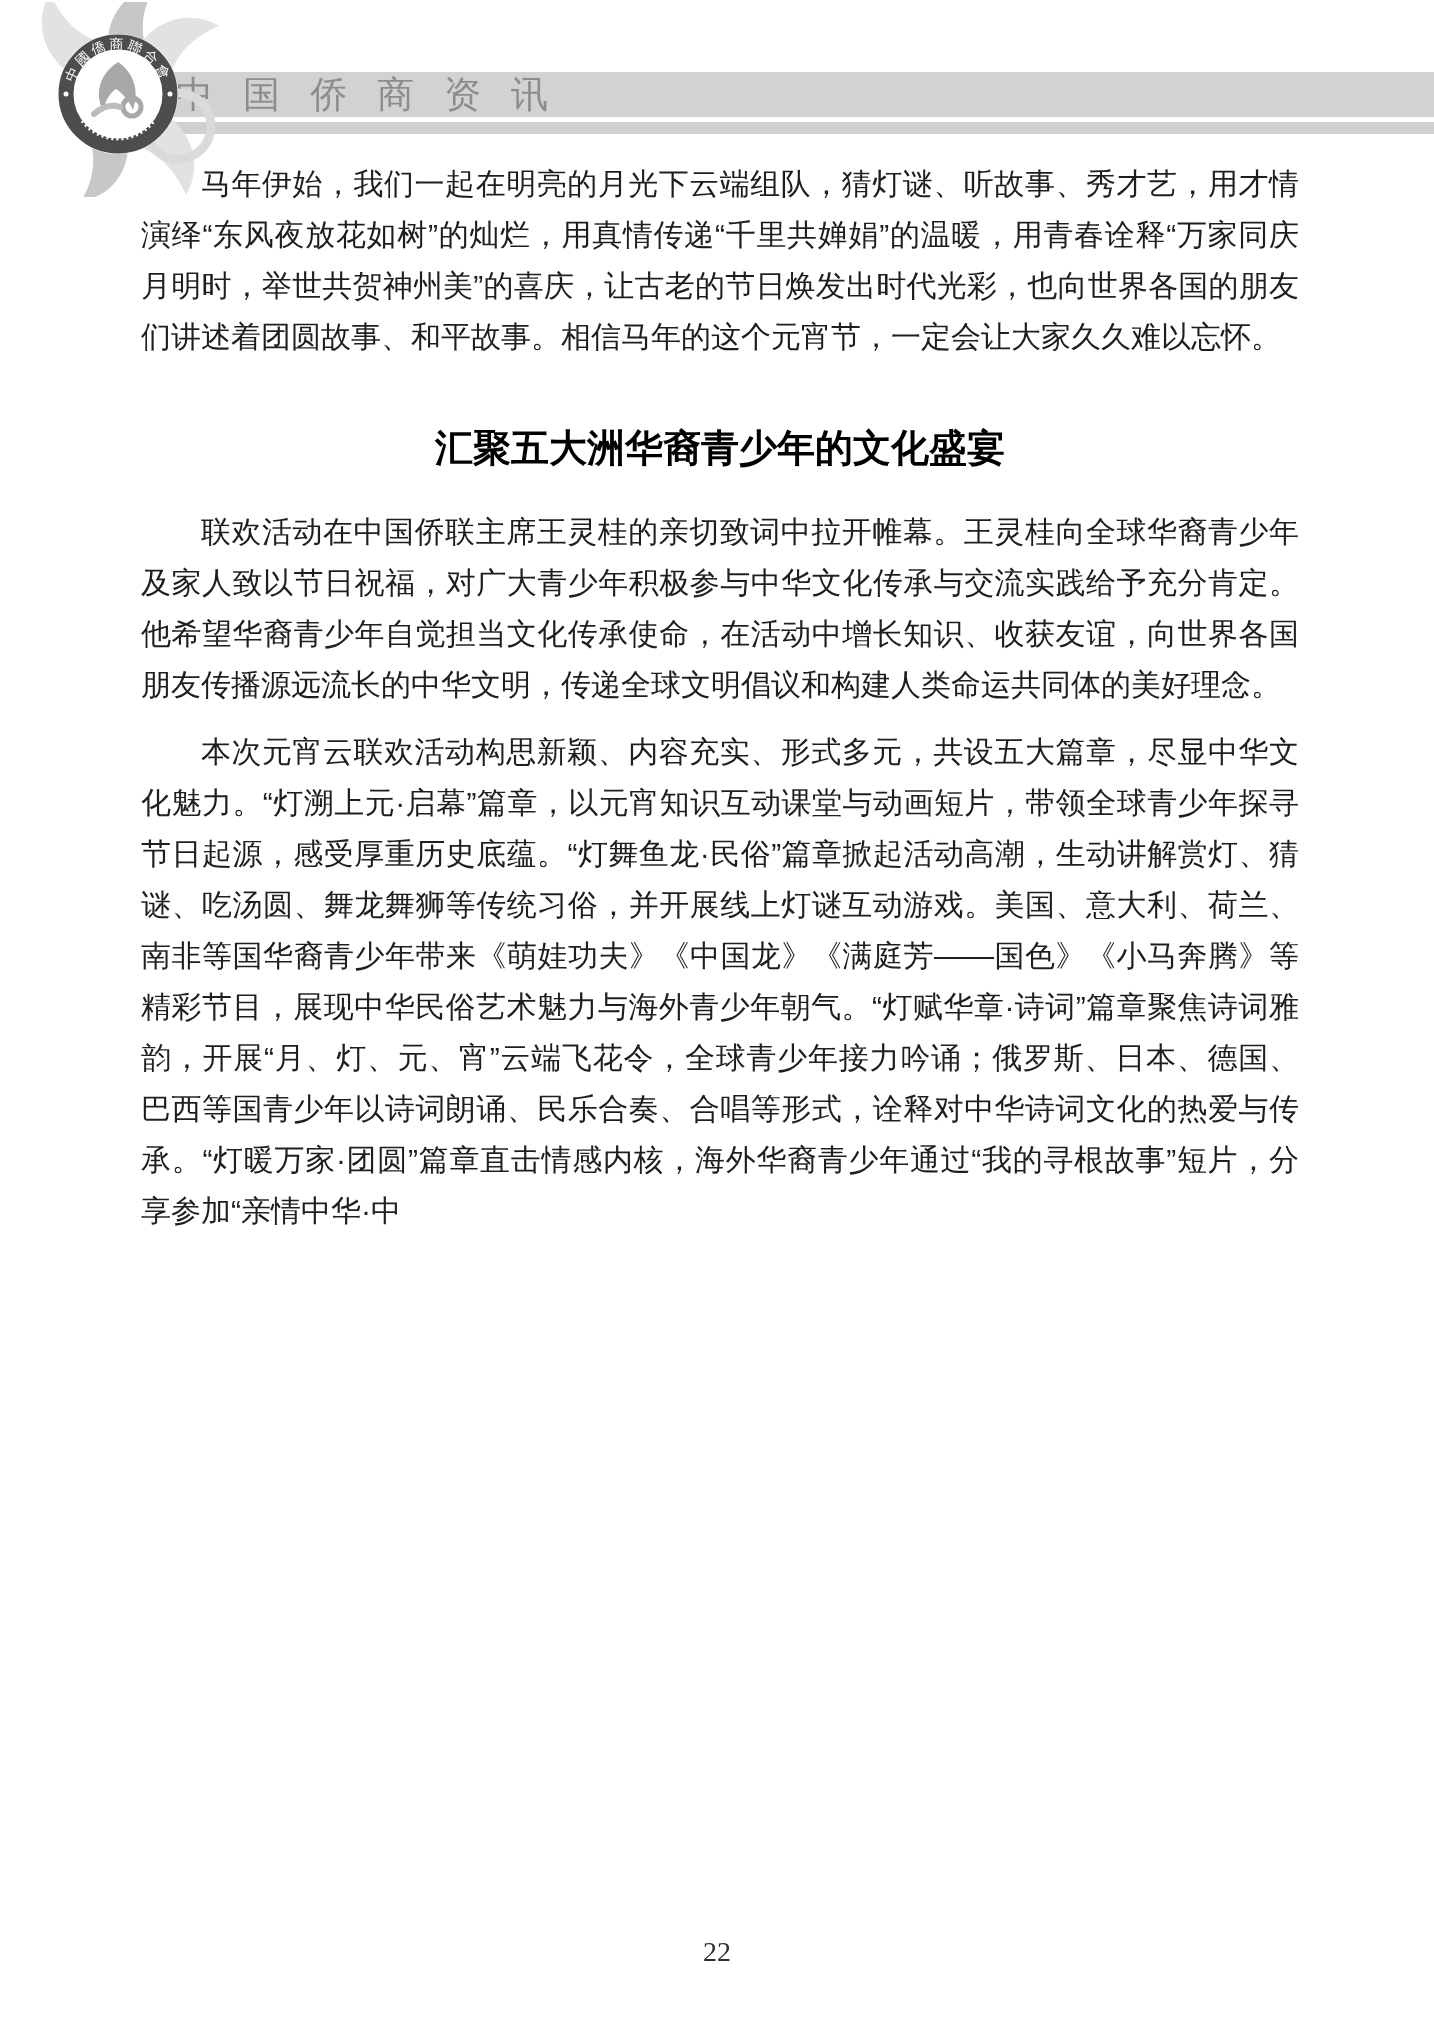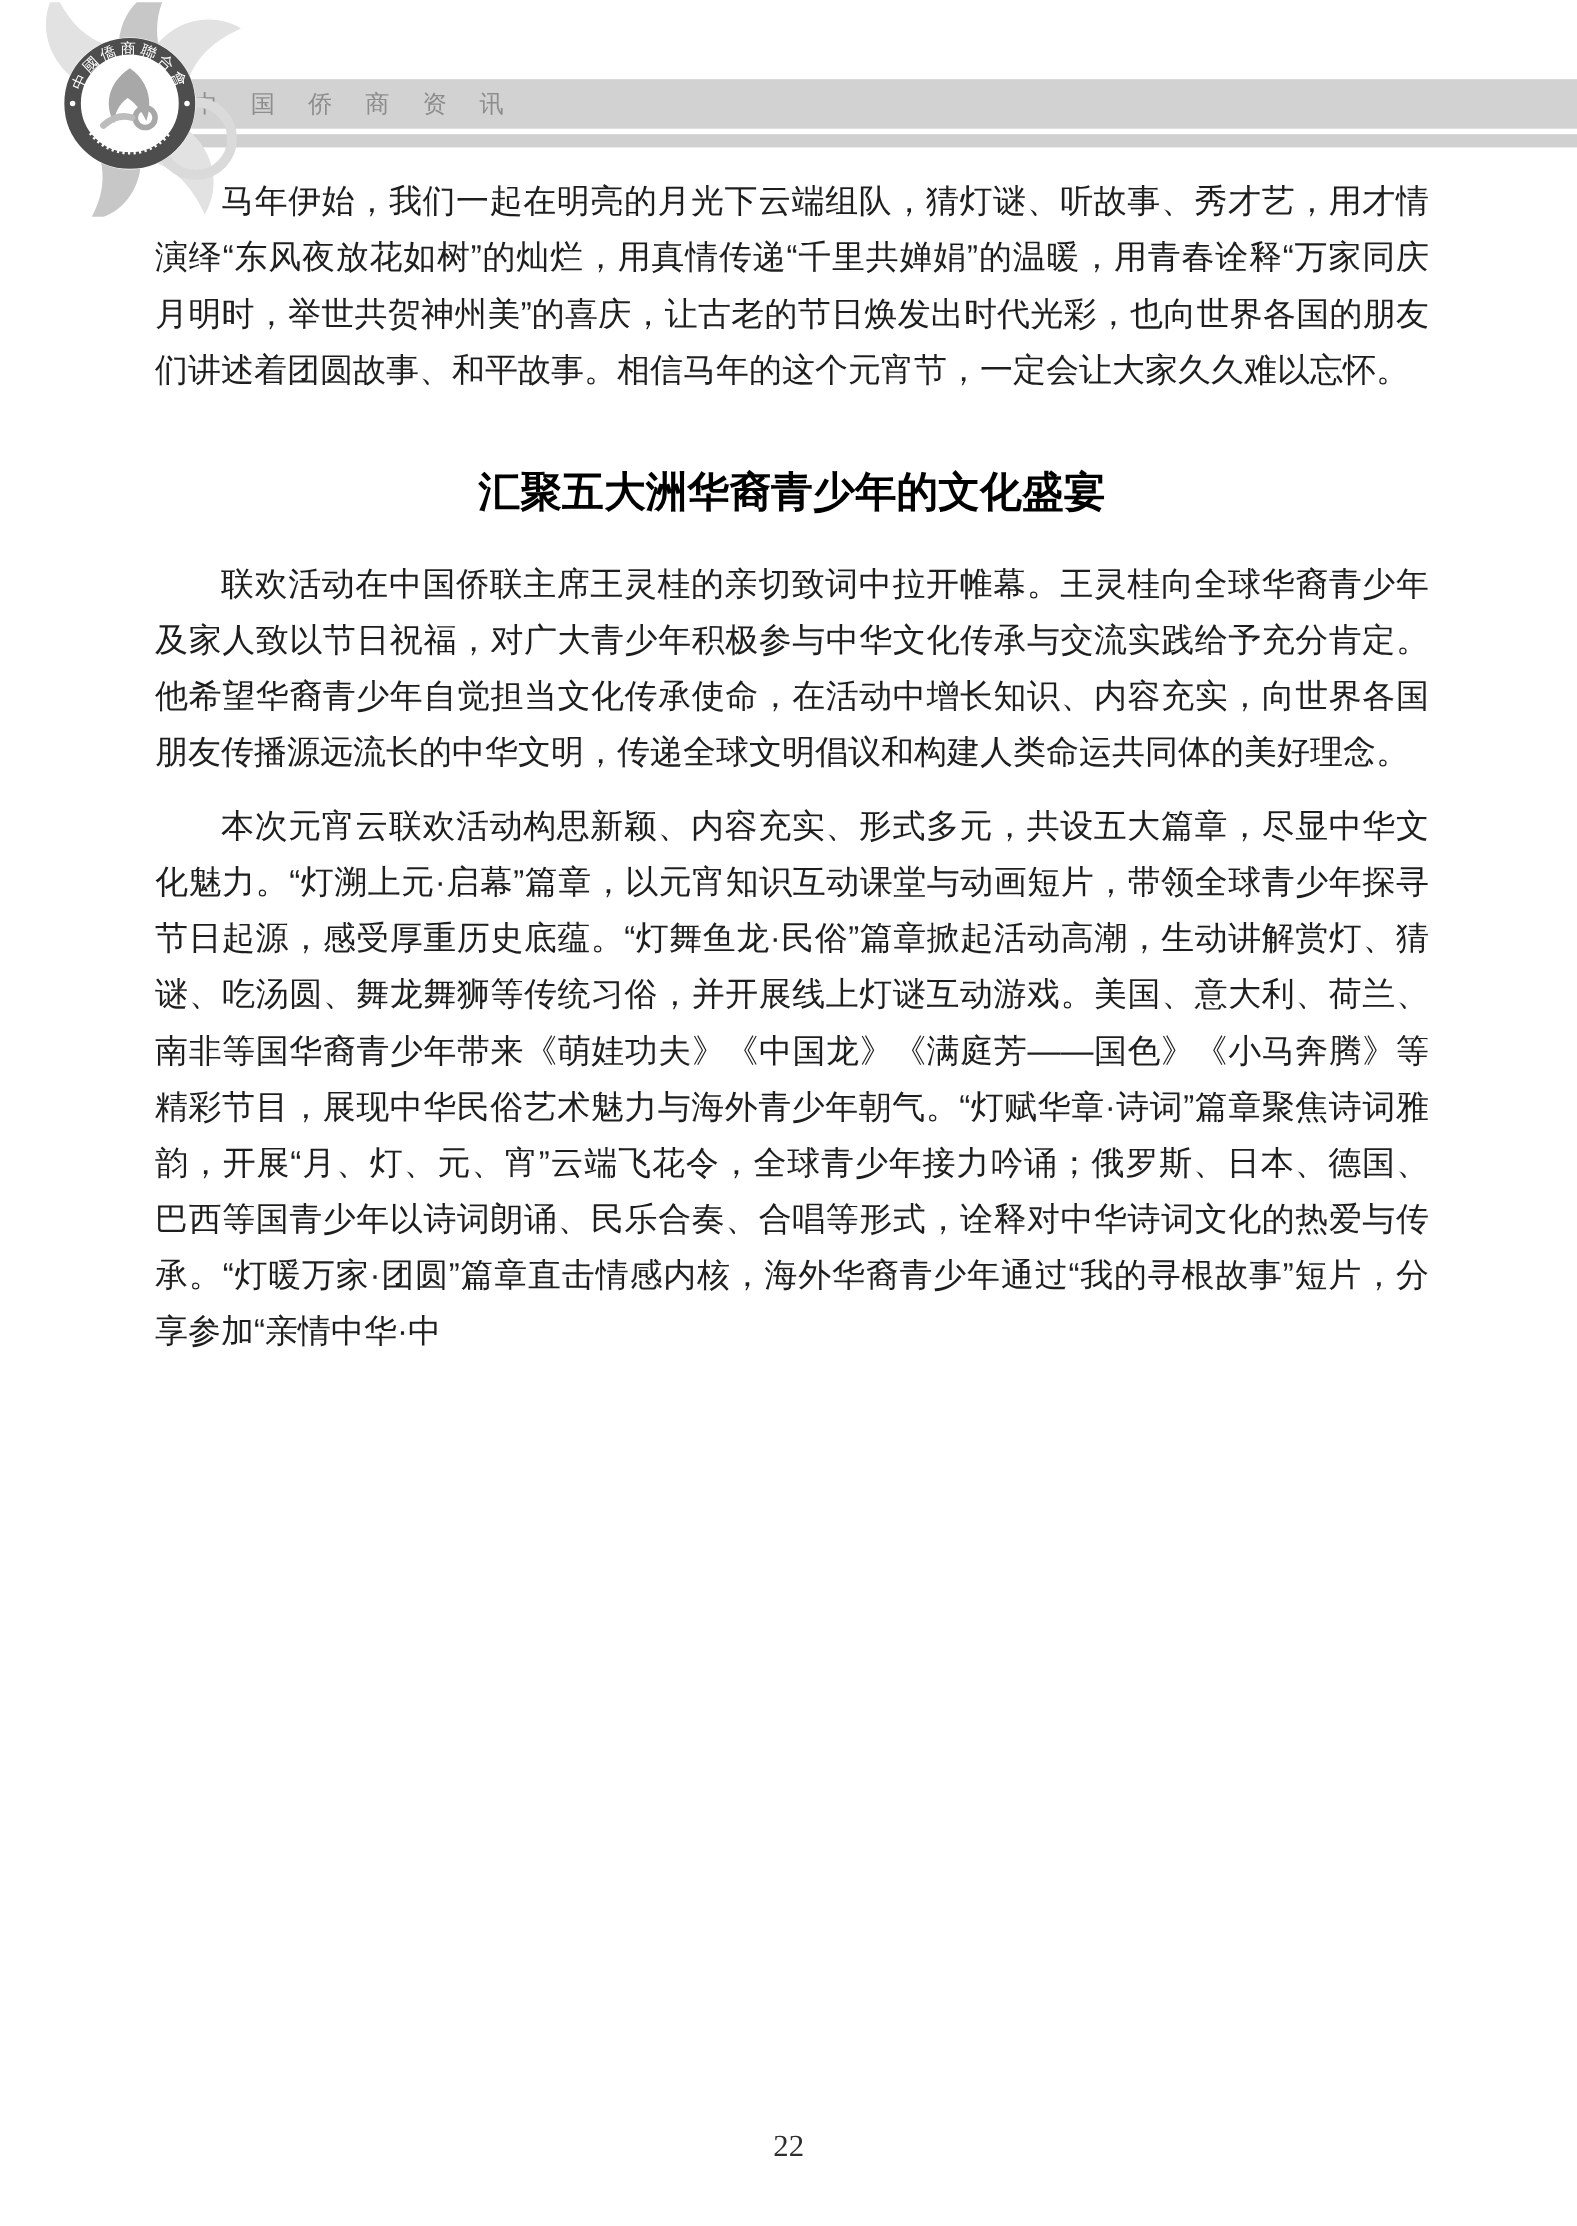--- a/index.html
+++ b/index.html
@@ -11,21 +11,21 @@
     font-family:"Liberation Sans","DejaVu Sans",sans-serif;
     color:#1e1e1e;
   }
   
   .banner-main{
     position:absolute;left:128px;top:72px;width:1306px;height:45px;
     background:#d2d2d2;
   }
   .banner-title{
     position:absolute;left:176px;top:78px;
-    font-size:22px;line-height:34px;
+    font-size:37px;line-height:34px;
     letter-spacing:30px;
     color:#8d8d8d;
   }
   .banner-thin{
     position:absolute;left:168px;top:122px;width:1266px;height:12px;
     background:#d0d0d0;
   }
   .logo{position:absolute;left:36px;top:2px;}
   
   .content{
@@ -102,19 +102,19 @@
   </svg>
 
   <div class="content">
 
     <p>马年伊始，我们一起在明亮的月光下云端组队，猜灯谜、听故事、秀才艺，用才情演绎“东风夜放花如树”的灿烂，用真情传递“千里共婵娟”的温暖，用青春诠释“万家同庆月明时，举世共贺神州美”的喜庆，让古老的节日焕发出时代光彩，也向世界各国的朋友们讲述着团圆故事、和平故事。相信马年的这个元宵节，一定会让大家久久难以忘怀。</p>
 
     <div class="article-title">
       <div>汇聚五大洲华裔青少年的文化盛宴</div>
     </div>
 
-    <p>联欢活动在中国侨联主席王灵桂的亲切致词中拉开帷幕。王灵桂向全球华裔青少年及家人致以节日祝福，对广大青少年积极参与中华文化传承与交流实践给予充分肯定。他希望华裔青少年自觉担当文化传承使命，在活动中增长知识、内容充实，向世界各国朋友传播源远流长的中华文明，传递全球文明倡议和构建人类命运共同体的美好理念。</p>
+    <p>联欢活动在中国侨联主席王灵桂的亲切致词中拉开帷幕。王灵桂向全球华裔青少年及家人致以节日祝福，对广大青少年积极参与中华文化传承与交流实践给予充分肯定。他希望华裔青少年自觉担当文化传承使命，在活动中增长知识、收获友谊，向世界各国朋友传播源远流长的中华文明，传递全球文明倡议和构建人类命运共同体的美好理念。</p>
     <p>本次元宵云联欢活动构思新颖、内容充实、形式多元，共设五大篇章，尽显中华文化魅力。“灯溯上元·启幕”篇章，以元宵知识互动课堂与动画短片，带领全球青少年探寻节日起源，感受厚重历史底蕴。“灯舞鱼龙·民俗”篇章掀起活动高潮，生动讲解赏灯、猜谜、吃汤圆、舞龙舞狮等传统习俗，并开展线上灯谜互动游戏。美国、意大利、荷兰、南非等国华裔青少年带来《萌娃功夫》《中国龙》《满庭芳——国色》《小马奔腾》等精彩节目，展现中华民俗艺术魅力与海外青少年朝气。“灯赋华章·诗词”篇章聚焦诗词雅韵，开展“月、灯、元、宵”云端飞花令，全球青少年接力吟诵；俄罗斯、日本、德国、巴西等国青少年以诗词朗诵、民乐合奏、合唱等形式，诠释对中华诗词文化的热爱与传承。“灯暖万家·团圆”篇章直击情感内核，海外华裔青少年通过“我的寻根故事”短片，分享参加“亲情中华·中</p>
   </div>
 
   <div class="page-number">22</div>
 
 </div>
 
 </body></html>

